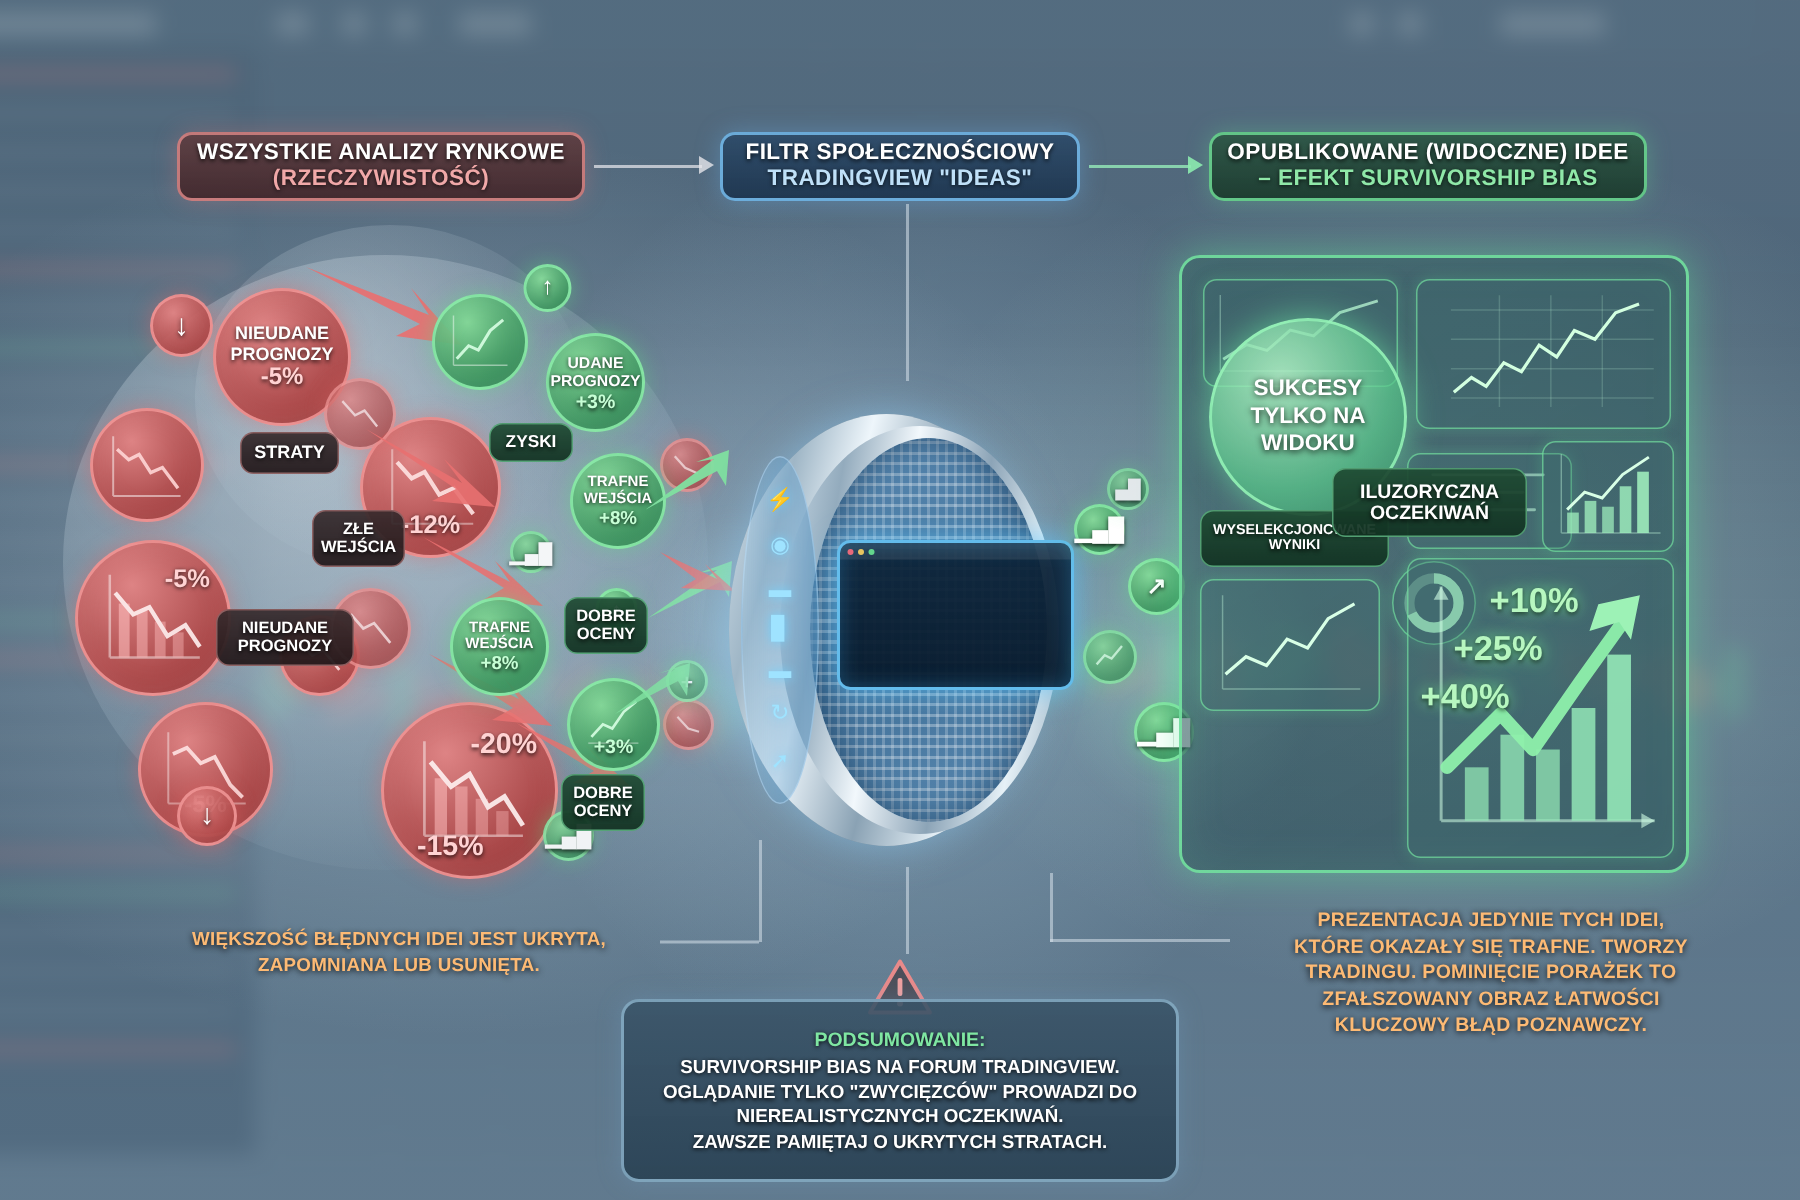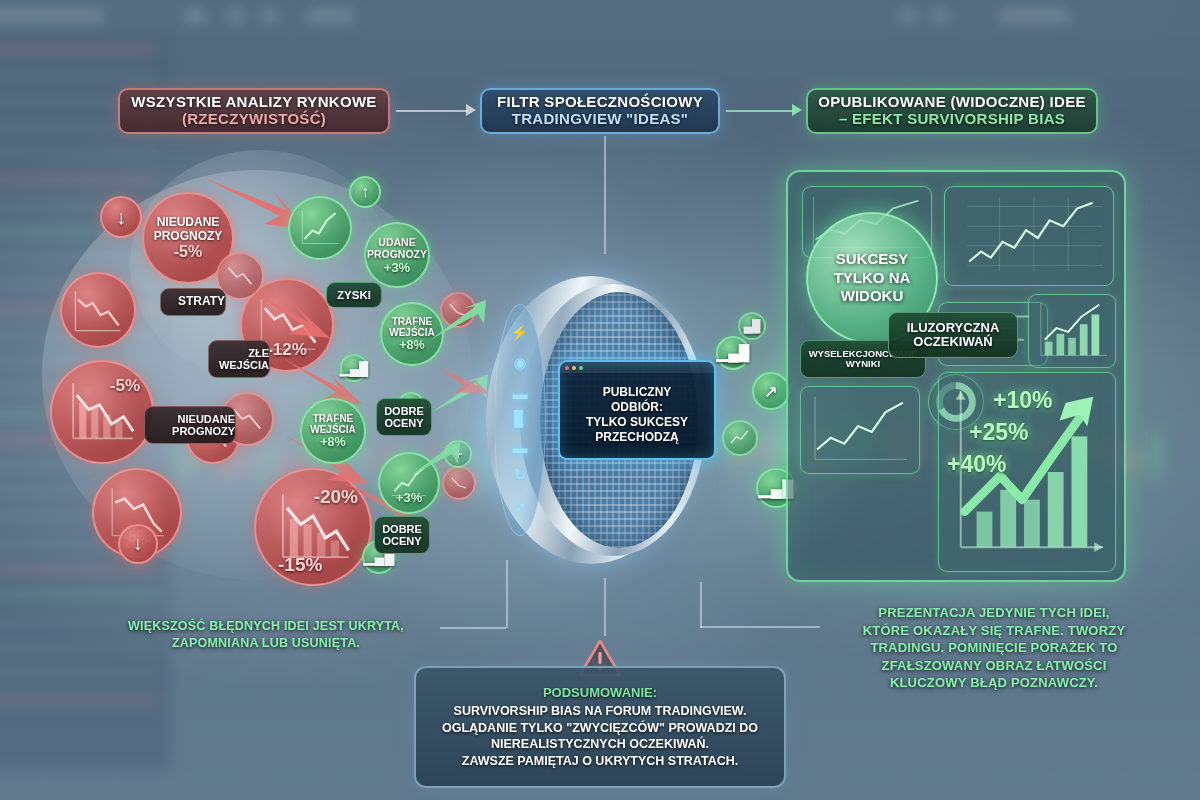--- a/index.html
+++ b/index.html
@@ -141,21 +141,20 @@
   
   .tag {
     position:absolute; border-radius:9px; display:flex; flex-direction:column;
     align-items:center; justify-content:center; text-align:center;
     font-weight:bold; color:#fff; line-height:1.1;
     text-shadow:0 1px 3px rgba(0,0,0,.85);
   }
   .tag.dark {
     background:linear-gradient(180deg, rgba(54,42,44,.92), rgba(34,24,26,.94));
     border:1.5px solid rgba(210,140,140,.55);
-    align-items:flex-end;
   }
   .tag.grn {
     background:linear-gradient(180deg, rgba(30,74,50,.92), rgba(18,50,34,.94));
     border:1.5px solid rgba(120,220,160,.6);
   }
 
   
   .mini { position:absolute; inset:14%; opacity:.9; }
 
   
@@ -236,21 +235,21 @@
     display:flex; align-items:center; justify-content:center; text-align:center;
     color:#fff; font-weight:bold; text-shadow:0 1px 4px rgba(0,0,0,.85);
   }
   .neon-num {
     position:absolute; color:#b7f7c0; font-weight:bold;
     text-shadow:0 0 10px rgba(120,245,150,.9), 0 1px 3px rgba(0,0,0,.8);
   }
 
   
   .caption {
-    position:absolute; text-align:center; color:#86efac; font-weight:bold;
+    position:absolute; text-align:center; color:#fdba74; font-weight:bold;
     font-size:12.5px; line-height:1.35; letter-spacing:.2px;
     text-shadow:0 1px 4px rgba(0,0,0,.9);
   }
   #summary-box {
     position:absolute; left:414px; top:666px; width:372px; height:122px;
     background:linear-gradient(180deg, rgba(58,84,104,.90), rgba(42,66,84,.93));
     border:2px solid rgba(150,190,215,.75); border-radius:12px;
     color:#fff; text-align:center; padding:16px 10px 8px;
     font-size:12.5px; font-weight:bold; line-height:1.32;
     text-shadow:0 1px 3px rgba(0,0,0,.9);
@@ -656,26 +655,20 @@
       <span class="rail-ico" style="top:132px;">▬</span>
       <span class="rail-ico" style="top:160px;">↻</span>
       <span class="rail-ico" style="top:192px;">➚</span>
     </div>
     <div id="funnel-screen">
       <div class="screen-bar">
         <span class="dot" style="background:#e8697a;"></span>
         <span class="dot" style="background:#e8c45f;"></span>
         <span class="dot" style="background:#63d58c;"></span>
       </div>
-      <div>
-        <div>PUBLICZNY</div>
-        <div>ODBIÓR:</div>
-        <div>TYLKO SUKCESY</div>
-        <div>PRZECHODZĄ</div>
-      </div>
     </div>
   </div>
 
   <div class="bub green" style="left:716px; top:336px; width:34px; height:34px;">
     <span style="font-size:15px;">▁▄█</span>
   </div>
   <div class="bub green" style="left:752px; top:372px; width:38px; height:38px;">
     <span style="font-size:16px;">↗</span>
   </div>
   <div class="bub green" style="left:722px; top:420px; width:36px; height:36px; opacity:.85;">

